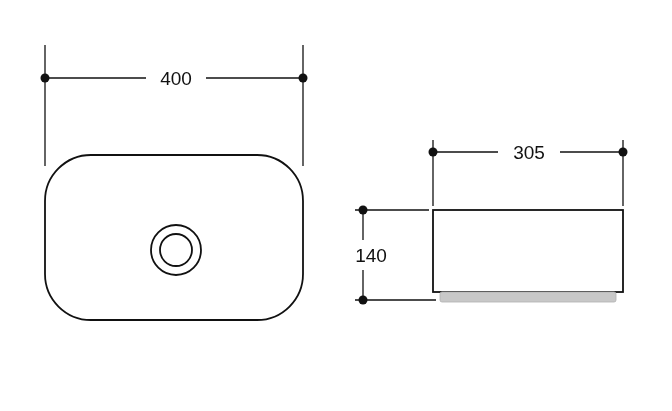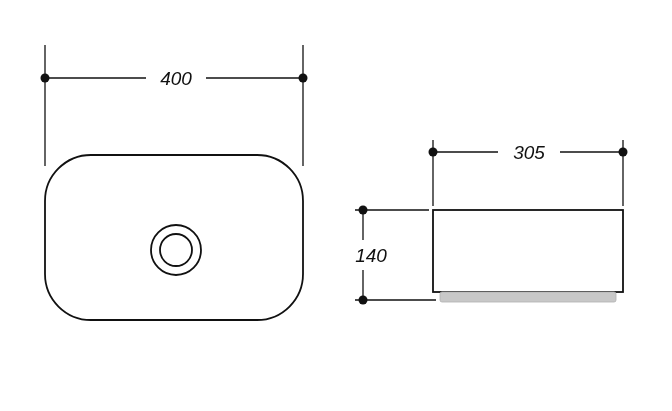--- a/index.html
+++ b/index.html
@@ -9,21 +9,20 @@
     width: 672px;
     height: 411px;
     overflow: hidden;
     font-family: "Liberation Sans", sans-serif;
   }
   .canvas-wrap {
     position: relative;
     width: 672px;
     height: 310px;
     background: #ffffff;
-    font-style: italic;
   }
   svg {
     display: block;
   }
   .outline {
     fill: none;
     stroke: #111111;
     stroke-width: 1.8;
   }
   .dimline {

